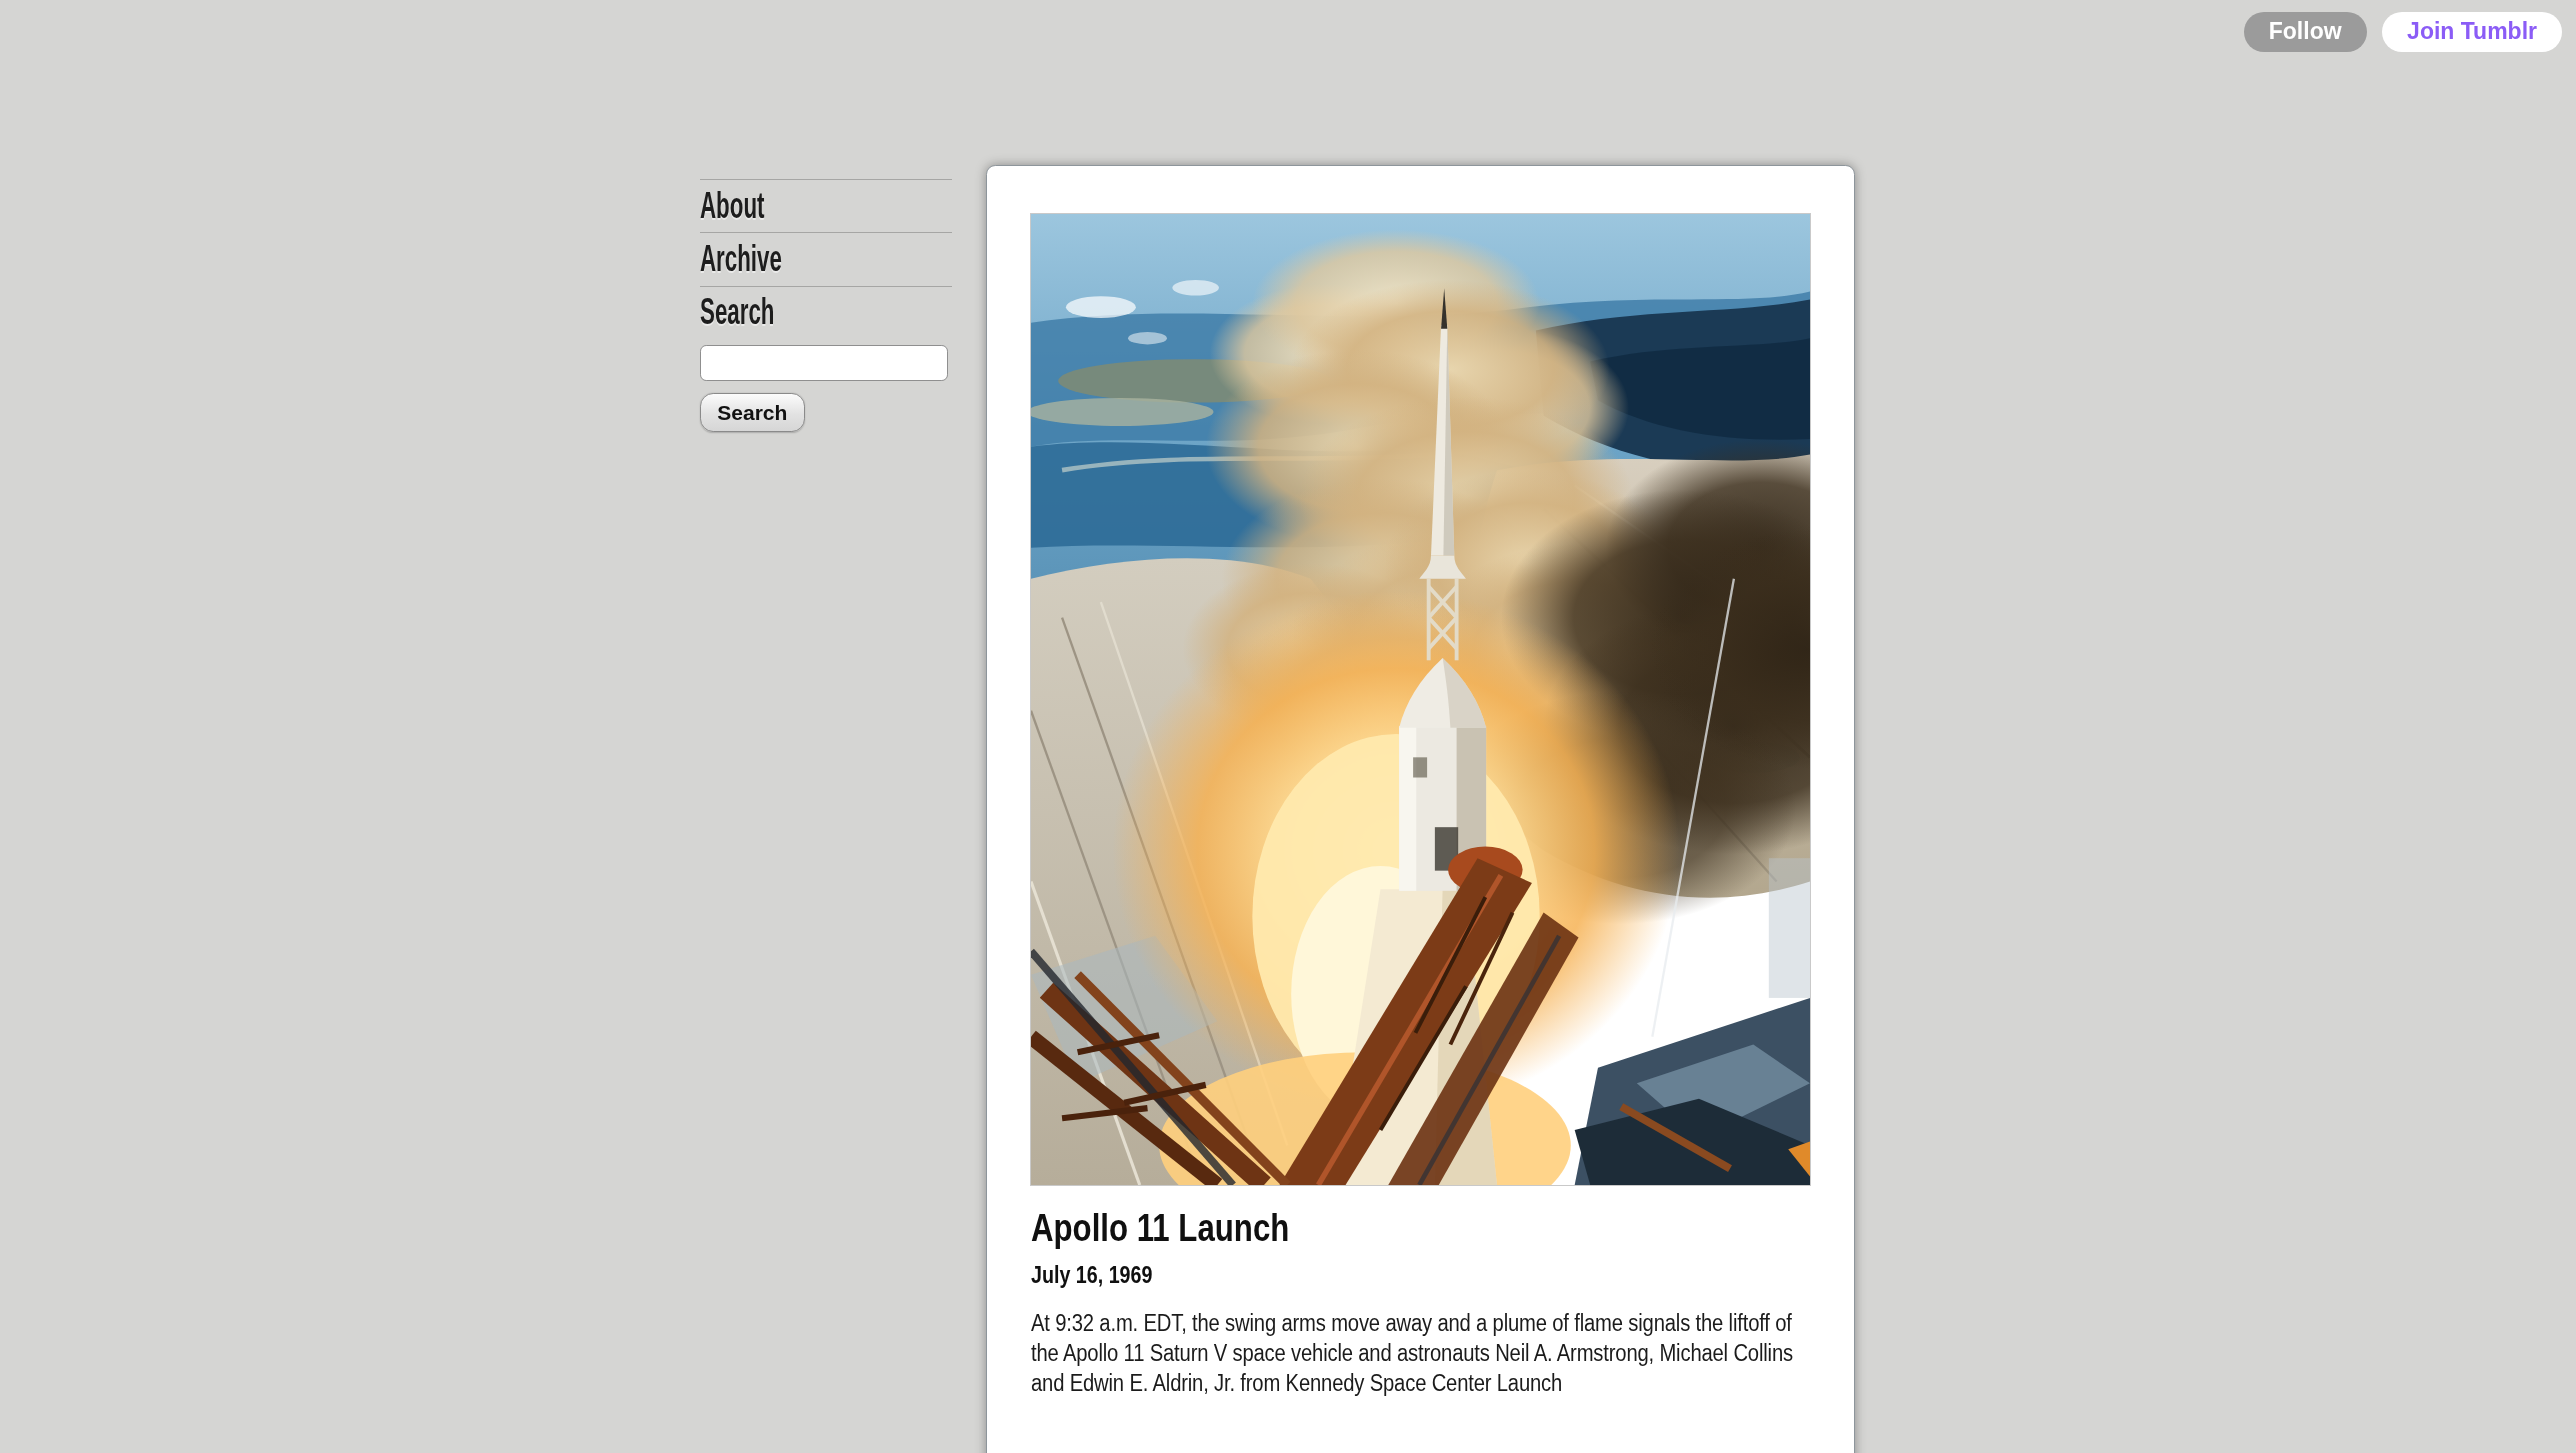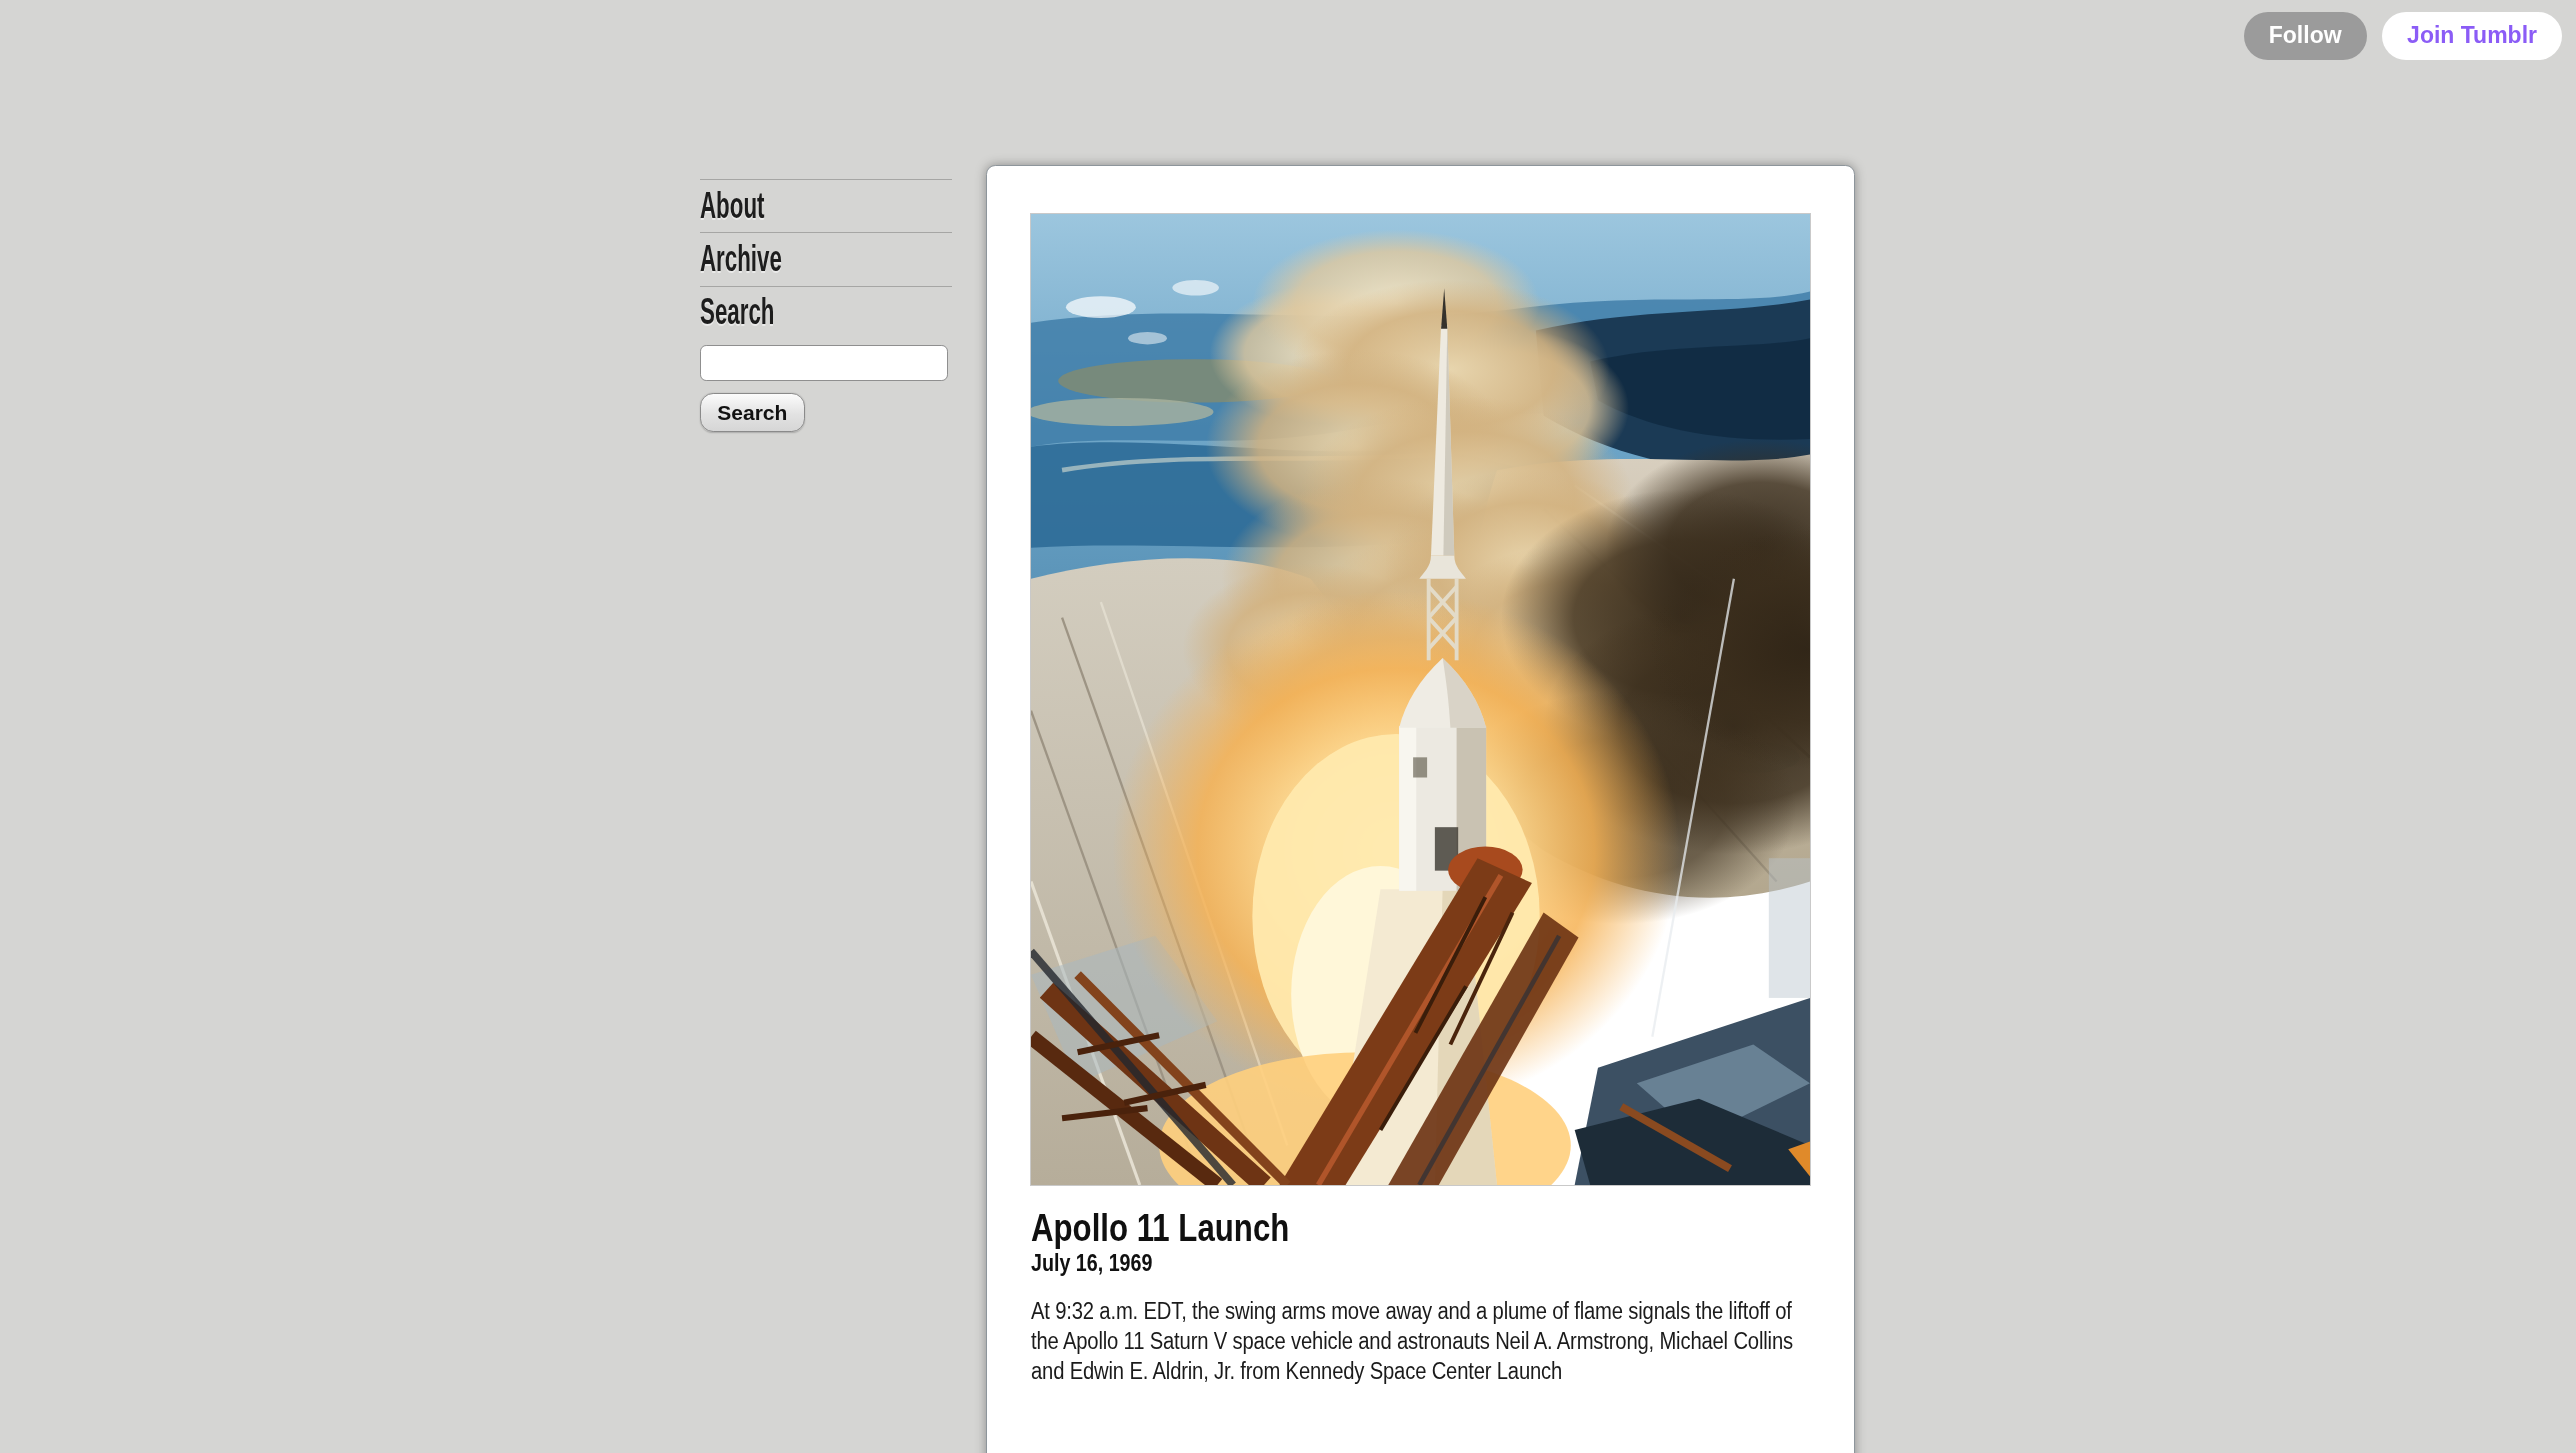--- a/index.html
+++ b/index.html
@@ -10,21 +10,21 @@
   
   .cond{display:inline-block;white-space:nowrap;transform-origin:0 0;font-weight:700;line-height:1;}
 
   
   .blog-title{position:absolute;left:699px;top:22px;cursor:pointer;}
   .blog-title .cond{font-size:144px;letter-spacing:-2.3px;color:#212121;transform:scaleX(.47);
                     text-shadow:0 2.3px 1.6px rgba(255,255,255,.55);}
 
   
   .controls{position:absolute;top:11.6px;right:14px;display:flex;gap:15.5px;}
-  .pill{height:48px;border-radius:24px;border:none;cursor:pointer;
+  .pill{height:40px;border-radius:24px;border:none;cursor:pointer;
         font-family:"Liberation Sans",sans-serif;font-weight:700;font-size:23px;padding:6px 25px;}
   .pill.follow{background:#9b9b9b;color:#ffffff;}
   .pill.join{background:#ffffff;color:#8b5cf6;}
 
   
   .sidebar{position:absolute;left:700px;top:179px;width:252px;}
   .side-item{display:block;border-top:0.8px solid #a6a6a4;padding:7.8px 0 8.5px;text-decoration:none;cursor:pointer;}
   .side-item .cond, .side-label .cond{font-size:36px;color:#1d1d1d;transform:scaleX(.62);
         text-shadow:0 1.6px 0.8px rgba(255,255,255,.5);}
   .side-label{display:block;border-top:0.8px solid #a6a6a4;padding:7.8px 0 8.5px;}
@@ -41,21 +41,21 @@
         border:0.8px solid #8d959b;border-radius:9.3px 9.3px 0 0;box-sizing:border-box;
         box-shadow:0 0 11px rgba(0,0,0,.35);}
   .post-header{height:55px;border-radius:8.5px 8.5px 0 0;cursor:pointer;
         background:linear-gradient(180deg,#e7eaed 0%,#d4d9dd 45%,#b7c0c6 85%,#aab3ba 100%);
         border-bottom:1.6px solid #99a2a9;display:flex;align-items:center;justify-content:center;}
   .post-header .cond{font-size:29.5px;color:#3c4044;transform:scaleX(.74);transform-origin:center;
         text-shadow:0 1.6px 0.8px rgba(255,255,255,.65);}
   .post-body{padding:48px 44px 0;}
   .photo{width:779px;height:971px;margin:0;display:block;outline:0.8px solid #c9c9c9;cursor:pointer;}
   .photo svg{display:block;width:779px;height:971px;}
-  .post-title{margin:23px 0 4px;}
+  .post-title{margin:23px 0 16px;}
   .post-title .cond{font-size:39px;color:#101010;transform:scaleX(.8);}
   .post-date{margin-top:4px;}
   .post-date .cond{font-size:24px;color:#101010;transform:scaleX(.82);}
   .post-text-outer{margin-top:21px;width:779px;}
   .post-text{width:885px;margin:0;transform:scaleX(.88);transform-origin:0 0;
         font-size:23px;line-height:30px;letter-spacing:-0.2px;color:#1b1b1b;}
 </style>
 </head>
 <body>
 

